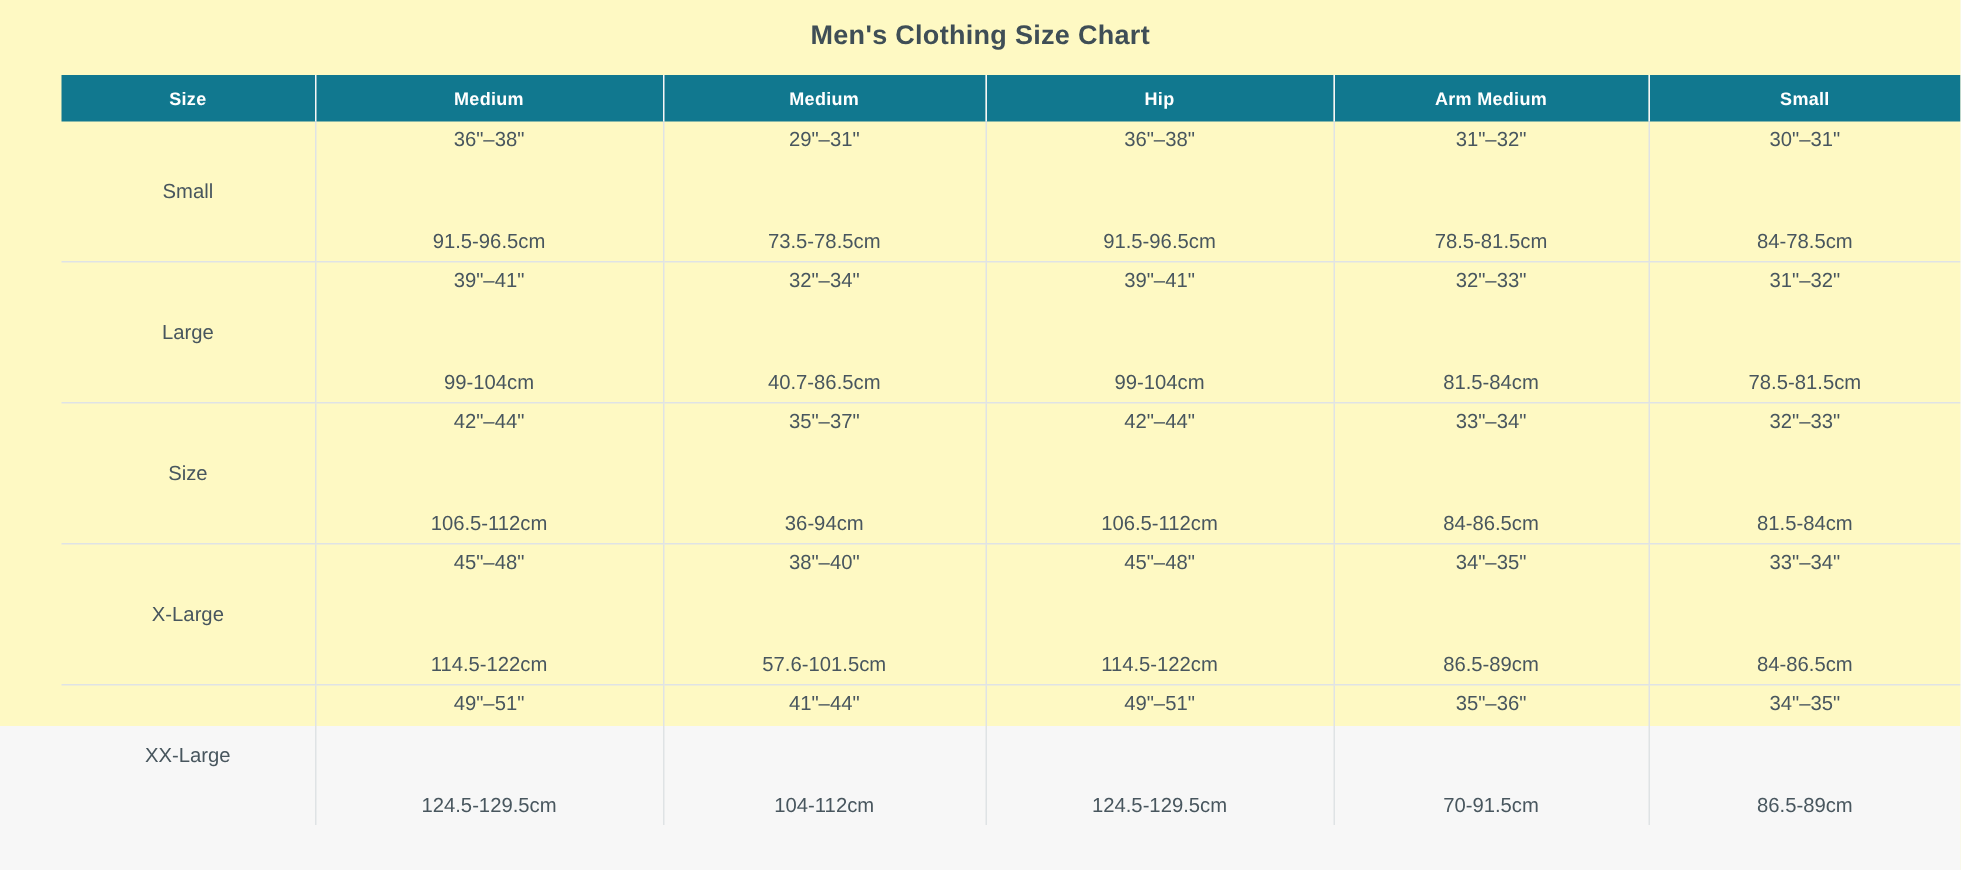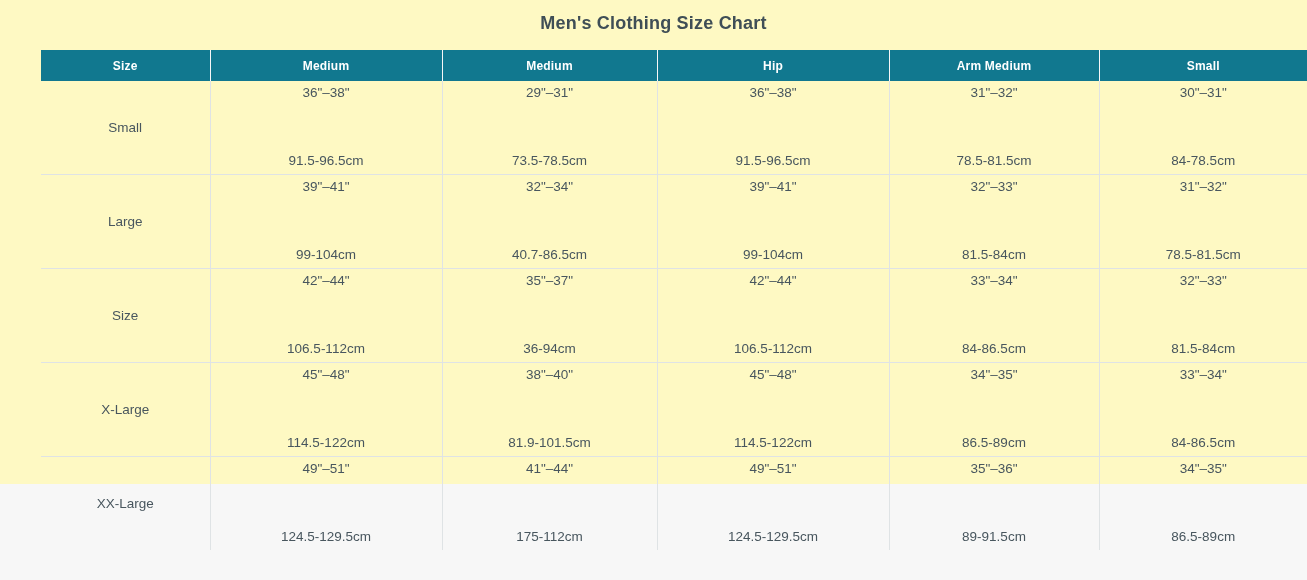--- a/index.html
+++ b/index.html
@@ -194,21 +194,21 @@
         </tr>
 
         <tr>
           <td class="size-cell">X-Large</td>
           <td>
             <span class="val-in">45"–48"</span>
             <span class="val-cm">114.5-122cm</span>
           </td>
           <td>
             <span class="val-in">38"–40"</span>
-            <span class="val-cm">81.9-101.5cm</span>
+            <span class="val-cm">57.6-101.5cm</span>
           </td>
           <td>
             <span class="val-in">45"–48"</span>
             <span class="val-cm">114.5-122cm</span>
           </td>
           <td>
             <span class="val-in">34"–35"</span>
             <span class="val-cm">86.5-89cm</span>
           </td>
           <td>
@@ -218,29 +218,29 @@
         </tr>
 
         <tr>
           <td class="size-cell">XX-Large</td>
           <td>
             <span class="val-in">49"–51"</span>
             <span class="val-cm">124.5-129.5cm</span>
           </td>
           <td>
             <span class="val-in">41"–44"</span>
-            <span class="val-cm">175-112cm</span>
+            <span class="val-cm">104-112cm</span>
           </td>
           <td>
             <span class="val-in">49"–51"</span>
             <span class="val-cm">124.5-129.5cm</span>
           </td>
           <td>
             <span class="val-in">35"–36"</span>
-            <span class="val-cm">89-91.5cm</span>
+            <span class="val-cm">70-91.5cm</span>
           </td>
           <td>
             <span class="val-in">34"–35"</span>
             <span class="val-cm">86.5-89cm</span>
           </td>
         </tr>
 
       </tbody>
     </table>
   </div>

